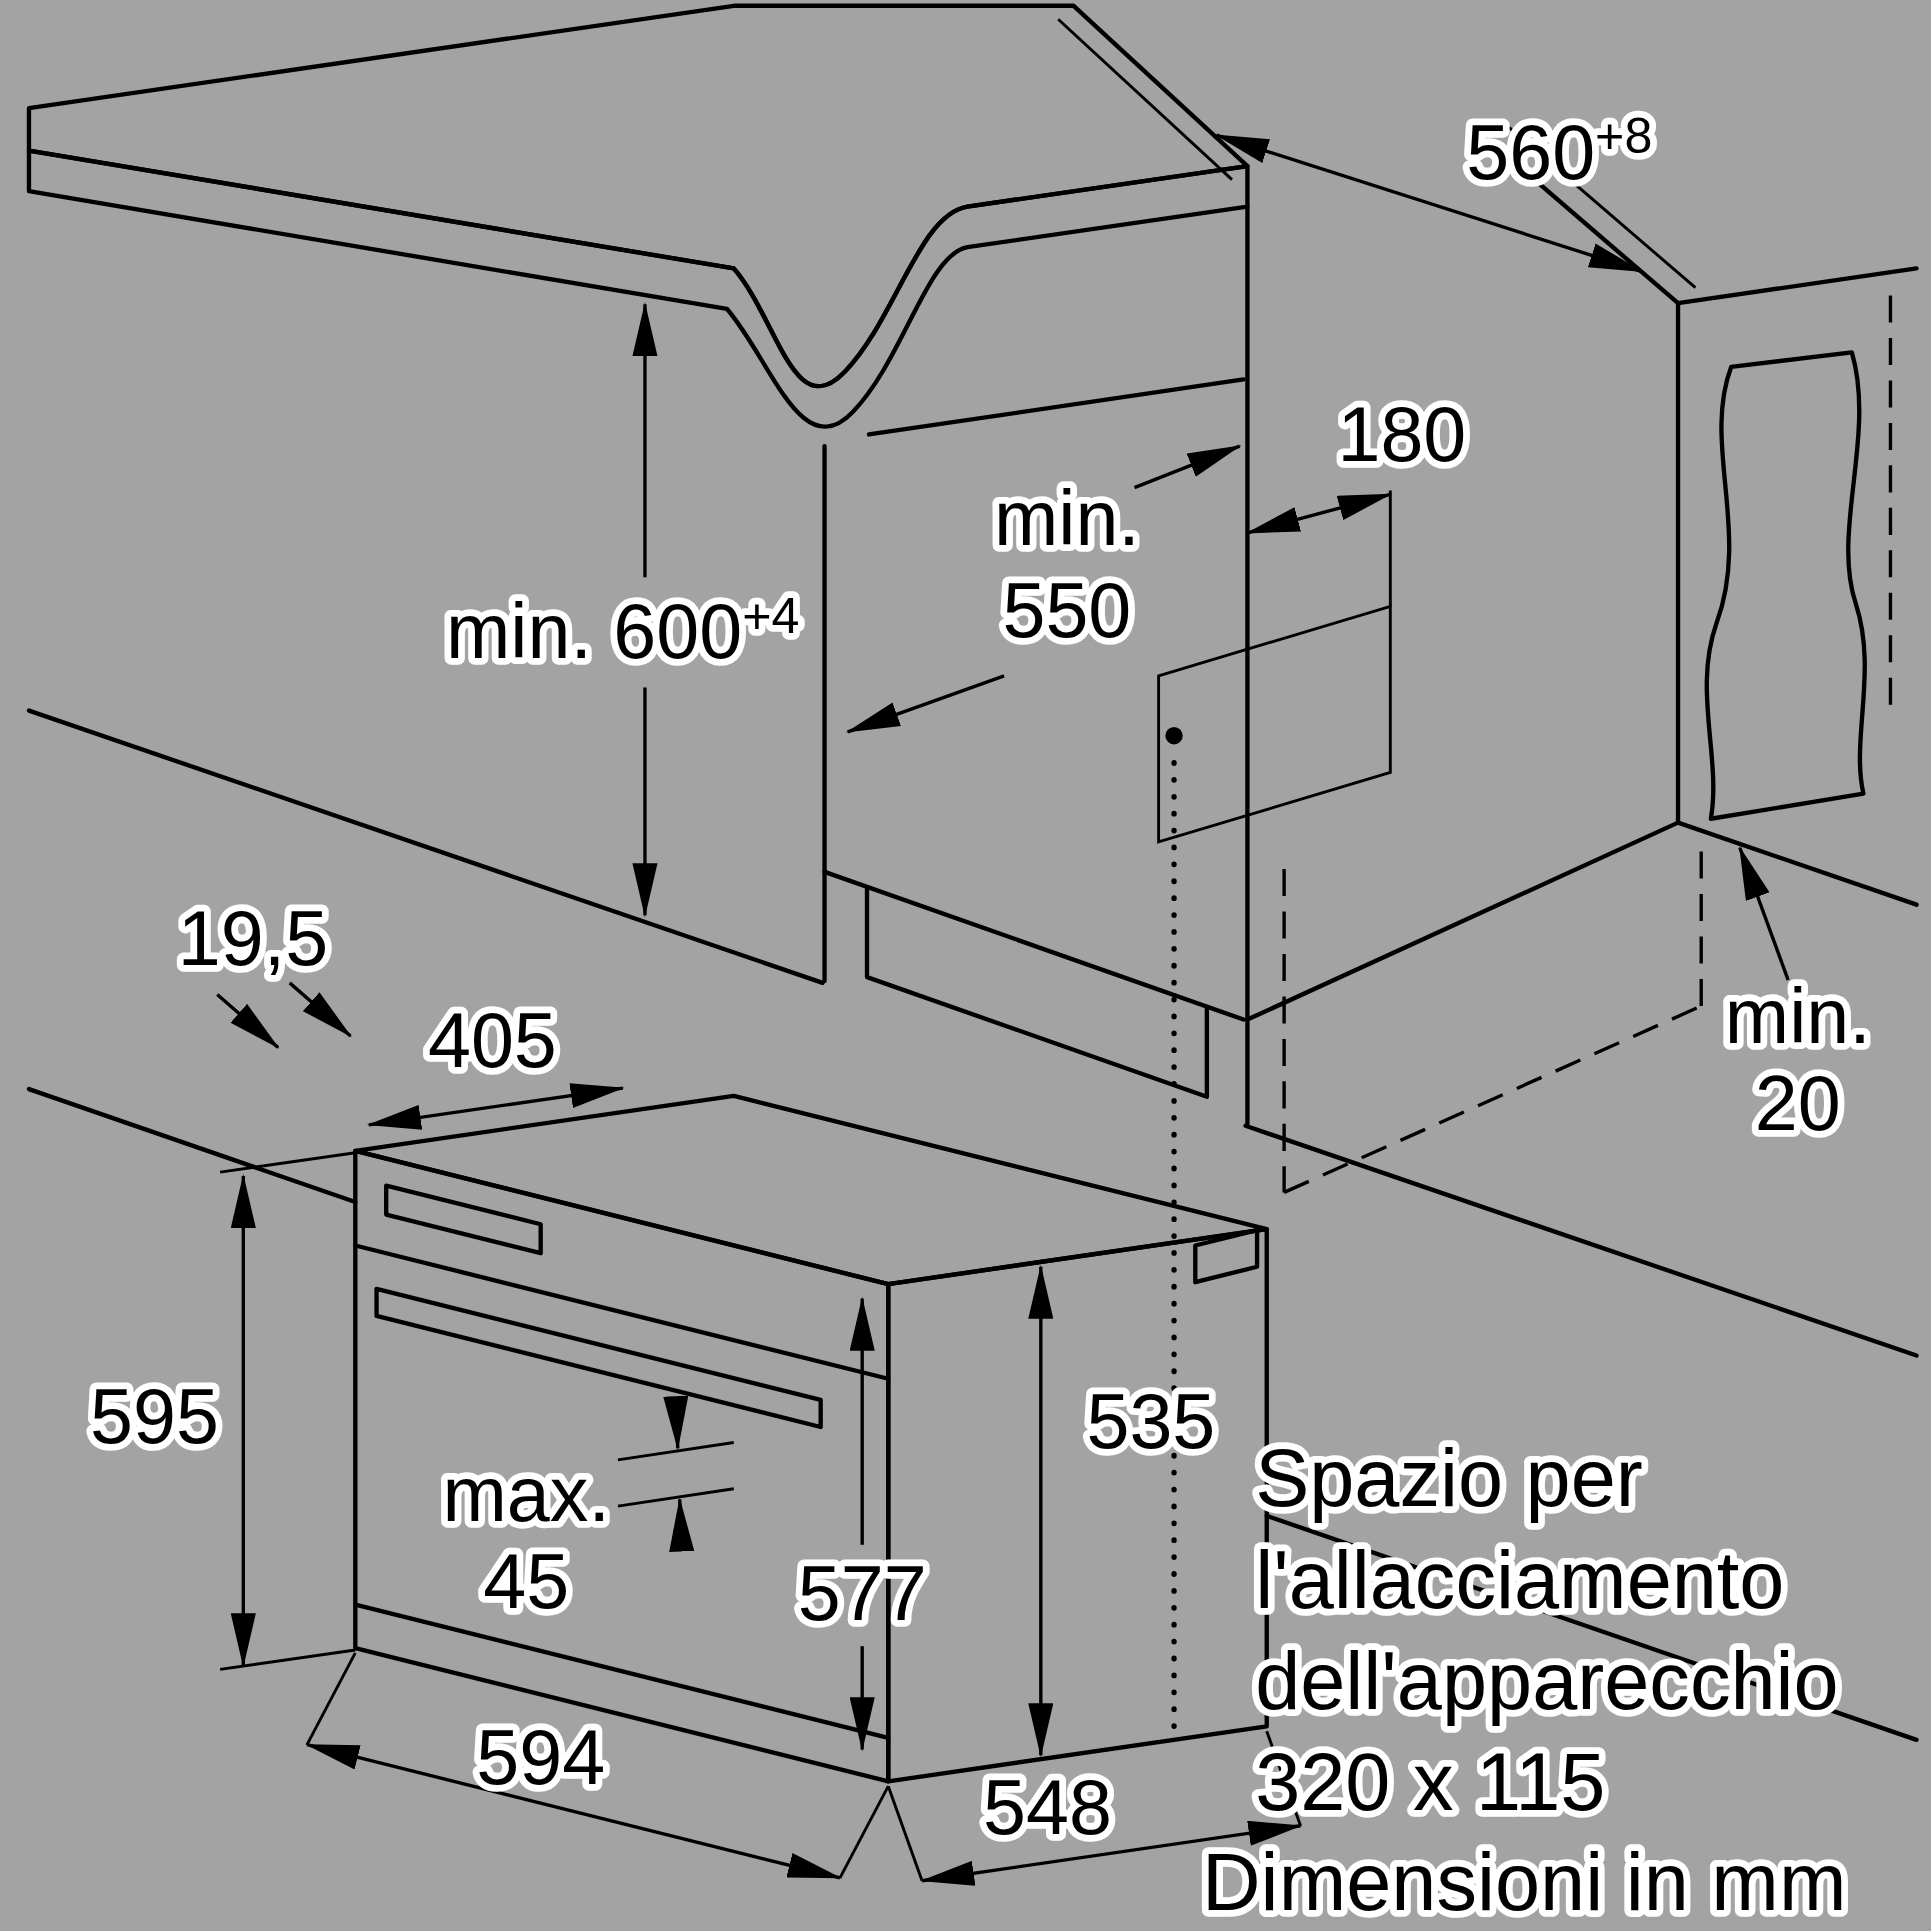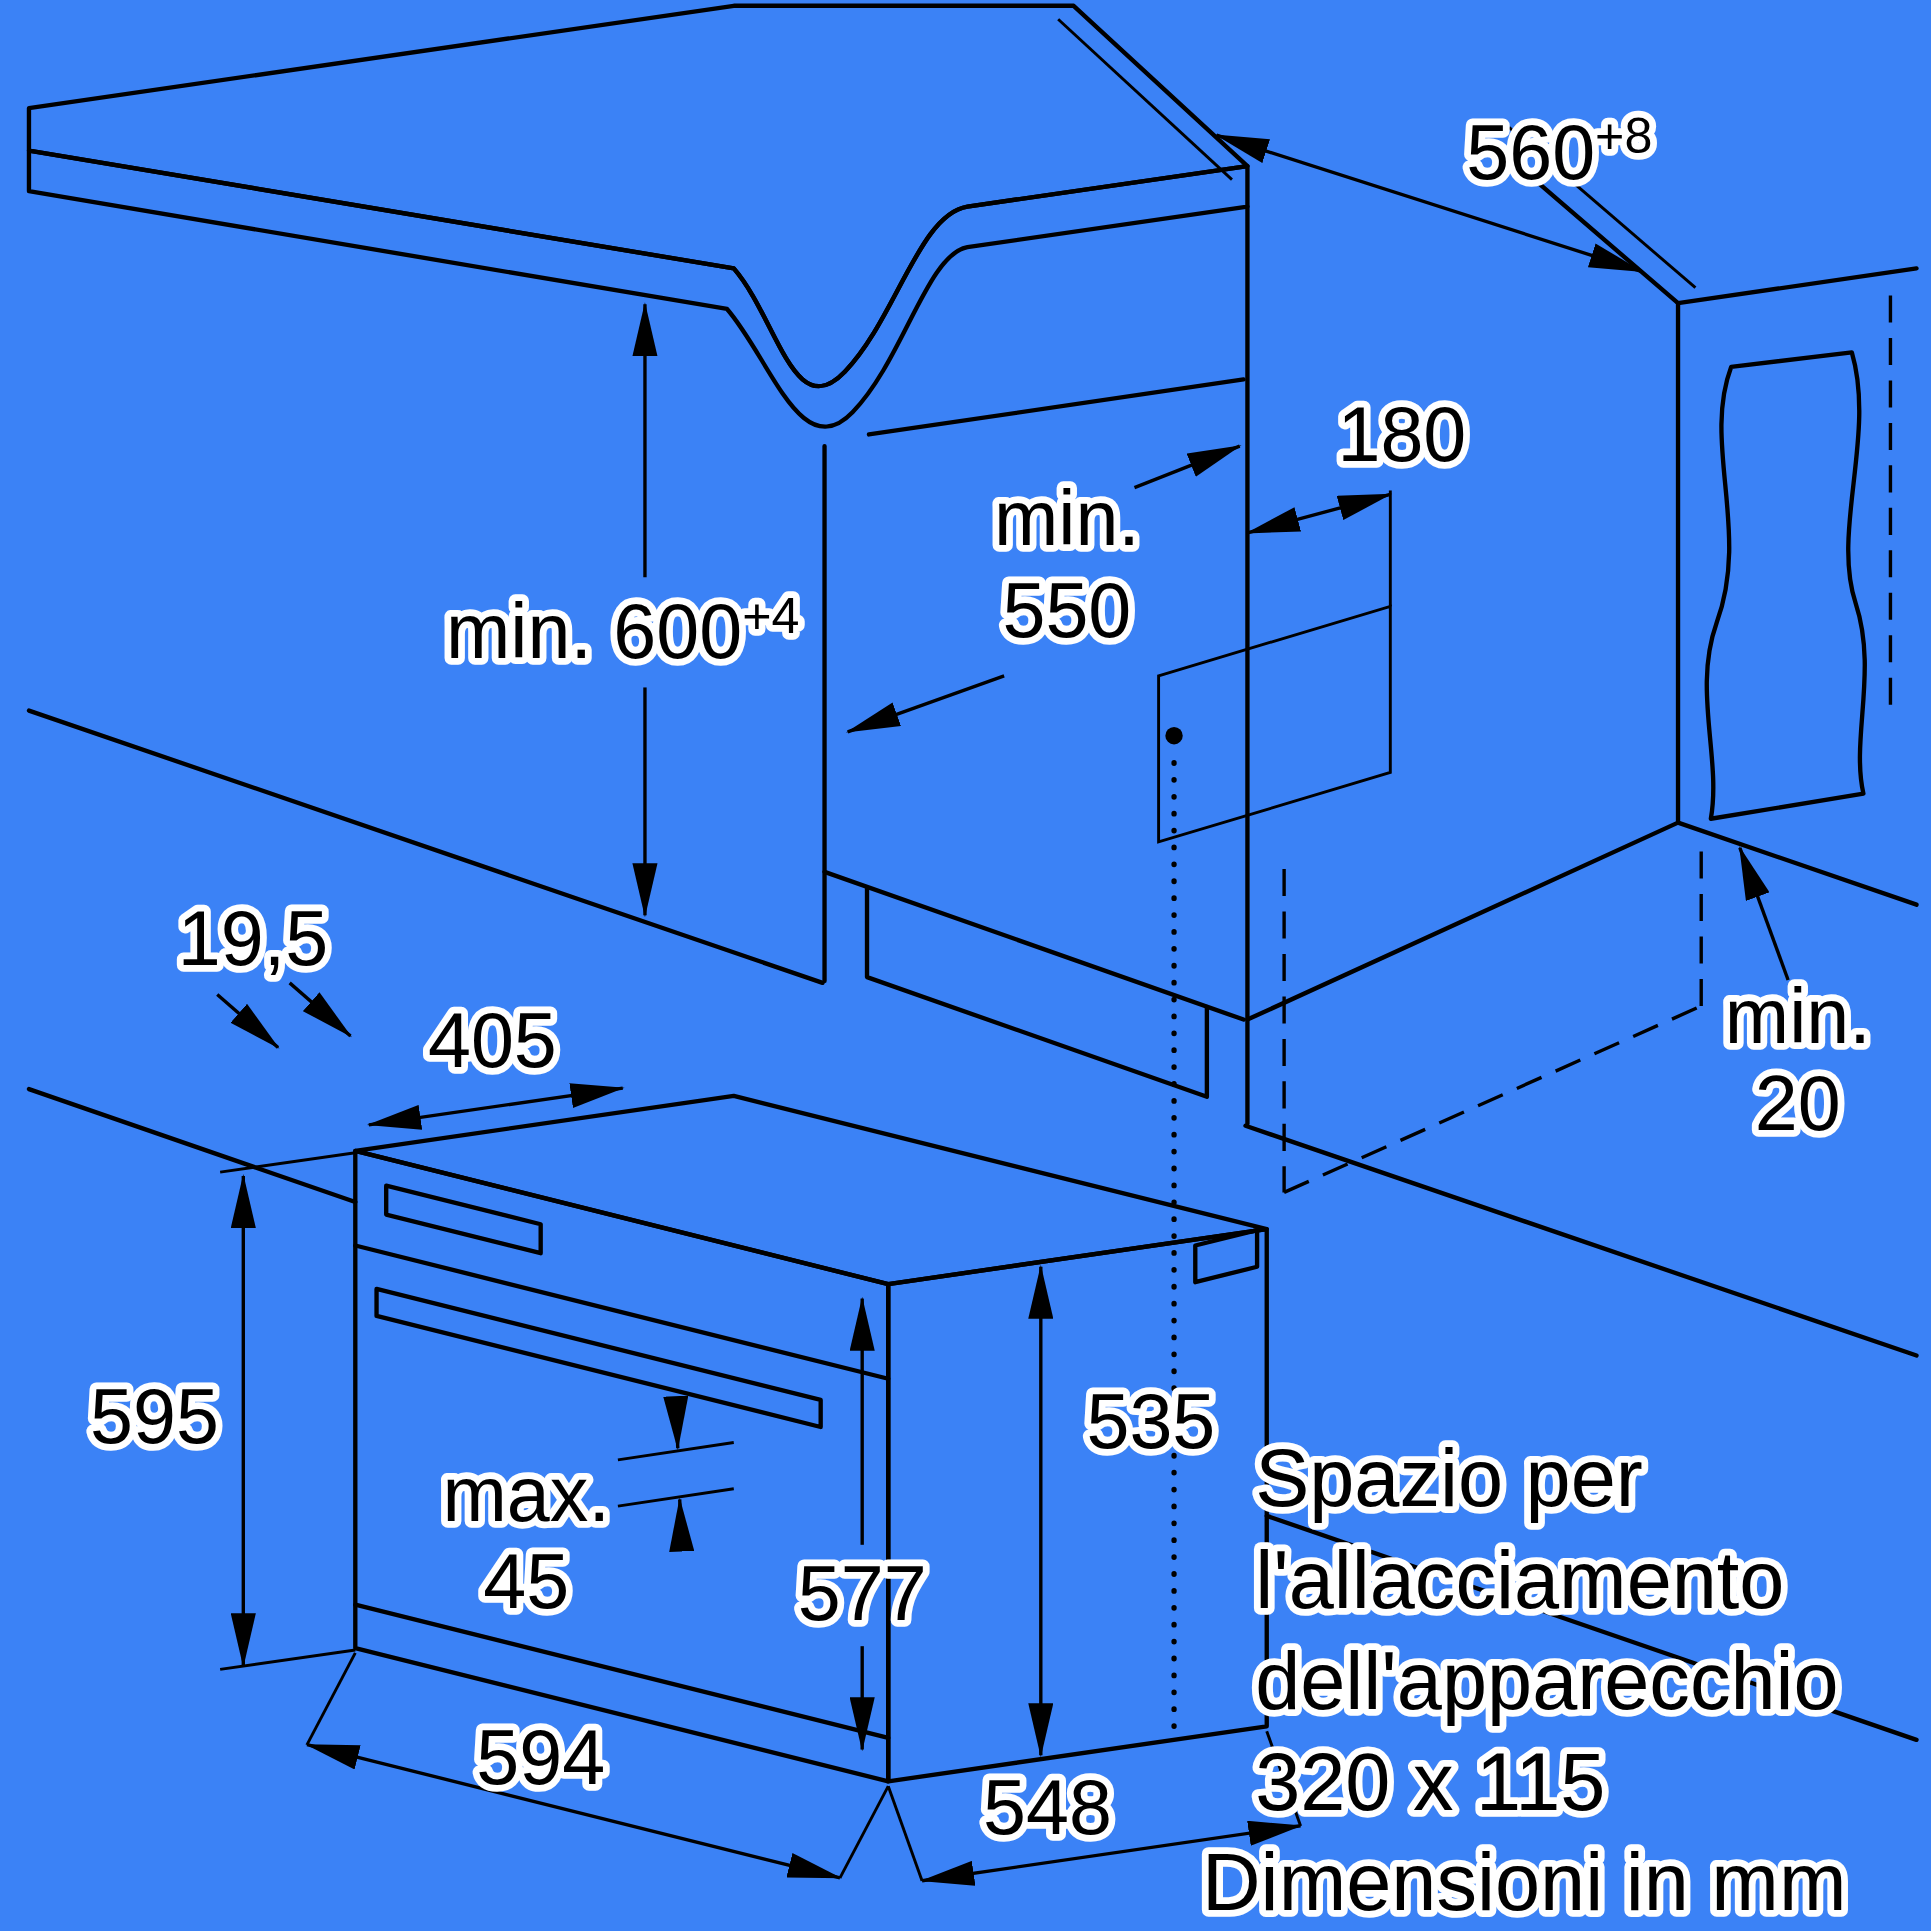--- a/index.html
+++ b/index.html
@@ -1,16 +1,16 @@
 <!DOCTYPE html>
 <html><head>
 <meta charset="utf-8">
 <style>
   html,body{margin:0;padding:0;background:#ffffff;}
-  #stage{width:1931px;height:1931px;position:relative;background:#3b82f6;}
+  #stage{width:1931px;height:1931px;position:relative;background:#a3a3a3;}
   svg{display:block;}
   text{font-family:"Liberation Sans","DejaVu Sans",sans-serif;fill:#000;}
   .dim{font-size:80px;paint-order:stroke fill;stroke:#ffffff;stroke-width:14px;stroke-linejoin:round;}
   .note{font-size:84px;paint-order:stroke fill;stroke:#ffffff;stroke-width:14px;stroke-linejoin:round;}
   .sup{font-size:52px;}
   .ln{stroke:#000;stroke-width:4.5;fill:none;stroke-linejoin:round;stroke-linecap:round;}
   .thin{stroke:#000;stroke-width:3;fill:none;}
   .dimln{stroke:#000;stroke-width:3.5;fill:none;}
   .dash{stroke:#000;stroke-width:3.5;fill:none;stroke-dasharray:28 16;}
   .dots{stroke:#000;stroke-width:5.5;fill:none;stroke-dasharray:0.5 17;stroke-linecap:round;}

